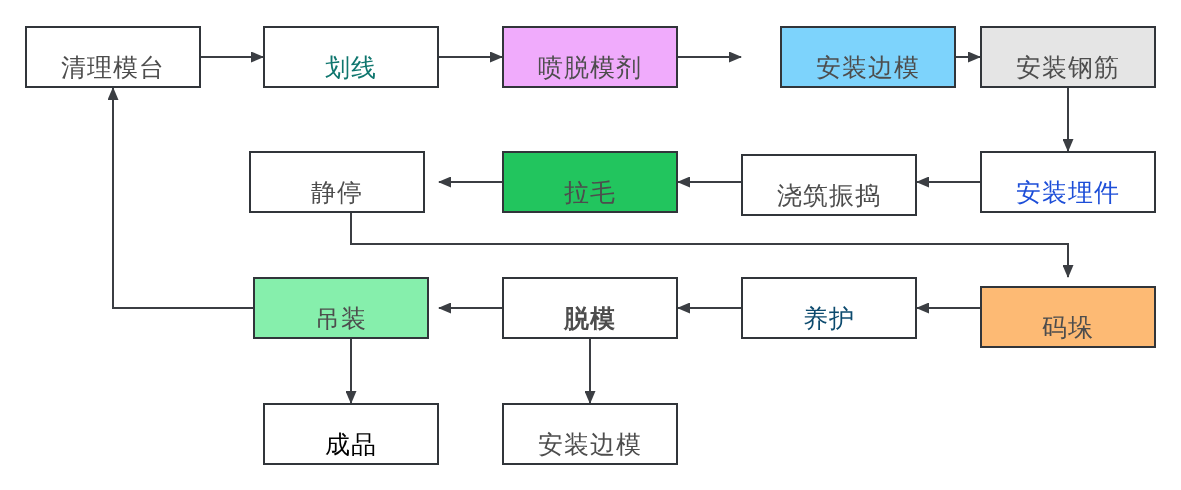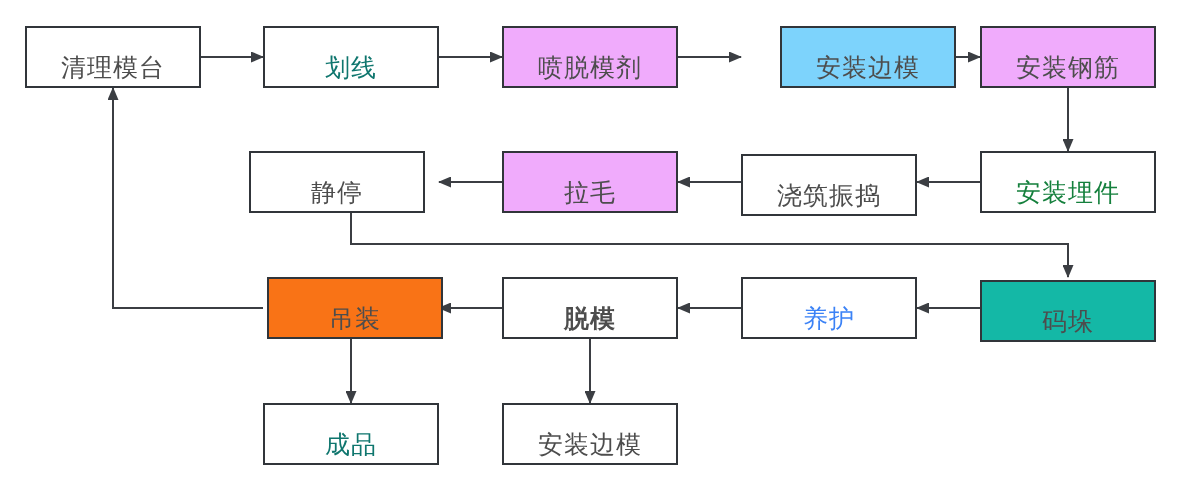--- a/index.html
+++ b/index.html
@@ -81,47 +81,47 @@
       </div>
       <div class="node" style="left: 263px; top: 26px; border-color: rgb(49, 53, 58); background: rgb(255, 255, 255);">
         <span class="node-label" style="color: #0f766e;">划线</span>
       </div>
       <div class="node" style="left: 502px; top: 26px; border-color: rgb(49, 53, 58); background: #f0abfc;">
         <span class="node-label" style="color: rgb(77, 77, 77);">喷脱模剂</span>
       </div>
       <div class="node" style="left: 780px; top: 26px; border-color: rgb(49, 53, 58); background: #7dd3fc;">
         <span class="node-label" style="color: rgb(77, 77, 77);">安装边模</span>
       </div>
-      <div class="node" style="left: 980px; top: 26px; border-color: rgb(49, 53, 58); background: #f0abfc;">
+      <div class="node" style="left: 980px; top: 26px; border-color: rgb(49, 53, 58); background: #e5e5e5;">
         <span class="node-label" style="color: rgb(77, 77, 77);">安装钢筋</span>
       </div>
       <div class="node" style="left: 980px; top: 151px; border-color: rgb(49, 53, 58); background: rgb(255, 255, 255);">
-        <span class="node-label" style="color: #15803d;">安装埋件</span>
+        <span class="node-label" style="color: #1d4ed8;">安装埋件</span>
       </div>
       <div class="node" style="left: 741px; top: 154px; border-color: rgb(49, 53, 58); background: rgb(255, 255, 255);">
         <span class="node-label" style="color: rgb(77, 77, 77);">浇筑振捣</span>
       </div>
-      <div class="node" style="left: 502px; top: 151px; border-color: rgb(49, 53, 58); background: #f0abfc; text-align: right;">
+      <div class="node" style="left: 502px; top: 151px; border-color: rgb(49, 53, 58); background: #22c55e; text-align: right;">
         <span class="node-label" style="color: rgb(77, 77, 77);">拉毛</span>
       </div>
       <div class="node" style="left: 249px; top: 151px; border-color: rgb(49, 53, 58); background: rgb(255, 255, 255);">
         <span class="node-label" style="color: rgb(77, 77, 77);">静停</span>
       </div>
-      <div class="node" style="left: 980px; top: 280px; border-color: rgb(49, 53, 58); background: #14b8a6;">
+      <div class="node" style="left: 980px; top: 286px; border-color: rgb(49, 53, 58); background: #fdba74;">
         <span class="node-label" style="color: rgb(77, 77, 77);">码垛</span>
       </div>
       <div class="node" style="left: 741px; top: 277px; border-color: rgb(49, 53, 58); background: rgb(255, 255, 255);">
-        <span class="node-label" style="color: #3b82f6;">养护</span>
+        <span class="node-label" style="color: #0c4a6e;">养护</span>
       </div>
       <div class="node" style="left: 502px; top: 277px; border-color: rgb(49, 53, 58); background: rgb(255, 255, 255); font-weight: bold;">
         <span class="node-label" style="color: rgb(77, 77, 77);">脱模</span>
       </div>
-      <div class="node" style="left: 267px; top: 277px; border-color: rgb(49, 53, 58); background: #f97316;">
+      <div class="node" style="left: 253px; top: 277px; border-color: rgb(49, 53, 58); background: #86efac;">
         <span class="node-label" style="color: rgb(77, 77, 77);">吊装</span>
       </div>
       <div class="node" style="left: 263px; top: 403px; border-color: rgb(49, 53, 58); background: rgb(255, 255, 255);">
-        <span class="node-label" style="color: #0f766e;">成品</span>
+        <span class="node-label" style="color: #000000;">成品</span>
       </div>
       <div class="node" style="left: 502px; top: 403px; border-color: rgb(49, 53, 58); background: rgb(255, 255, 255);">
         <span class="node-label" style="color: rgb(77, 77, 77);">安装边模</span>
       </div>
     </div>
 </div>
 
 </body></html>

